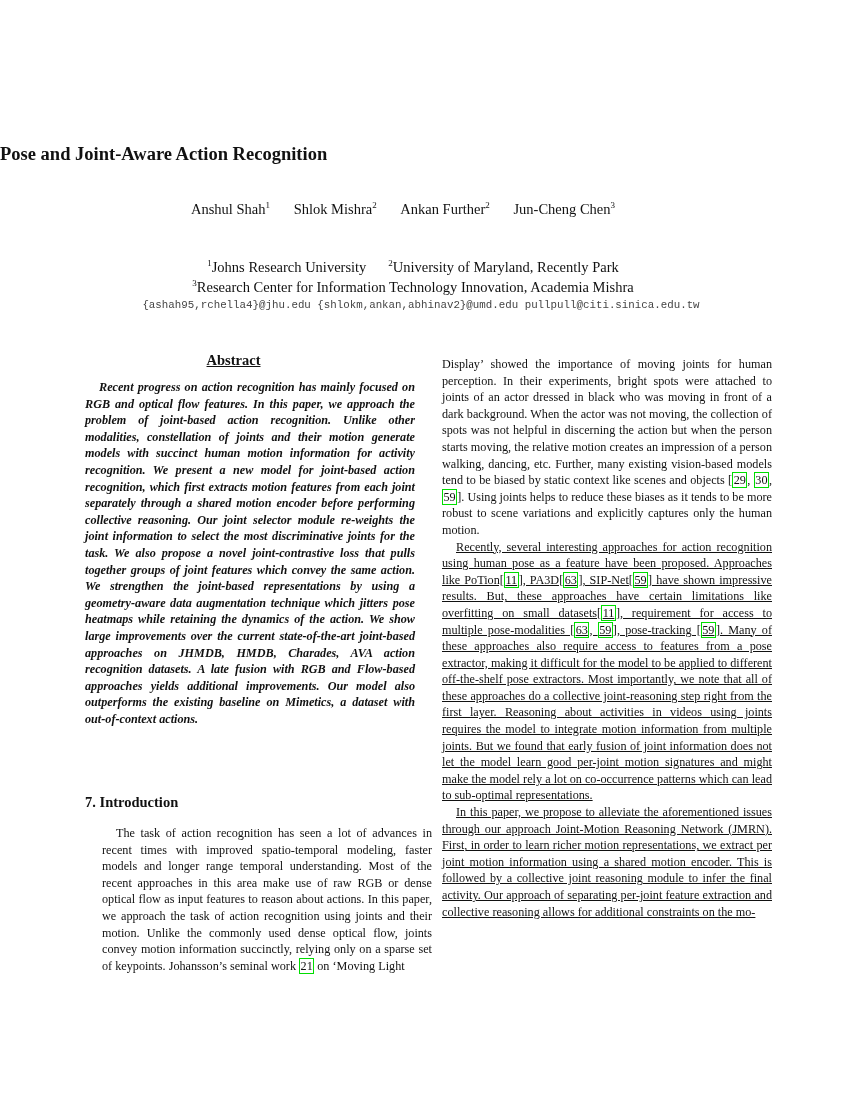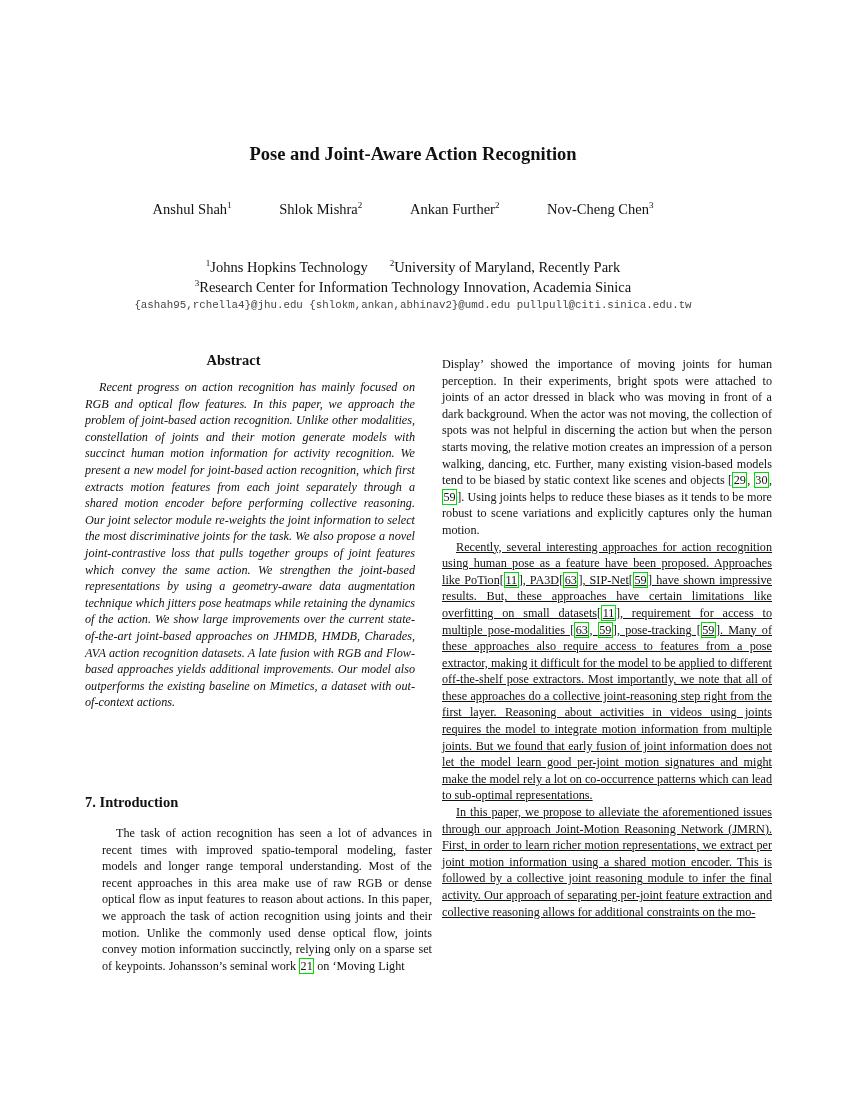--- a/index.html
+++ b/index.html
@@ -1,56 +1,56 @@
 <!DOCTYPE html>
 <html><head>
 <meta charset="utf-8">
 <style>
   html, body { margin: 0; padding: 0; background: #ffffff; }
   body { width: 850px; height: 1100px; position: relative; overflow: hidden; font-family: "Liberation Serif", "DejaVu Serif", serif; color: #111; }
-  .title { position: absolute; top: 144px; left: 0; width: 826px; text-align: center; font-size: 18.5px; font-weight: bold; }
+  .title { position: absolute; top: 144px; left: 0; width: 826px; font-size: 18.5px; font-weight: bold; }
   .authors { position: absolute; top: 199px; left: 0; width: 806px; text-align: center; font-size: 14.5px; line-height: 20px; }
-  .authors .a { margin: 0 22px; }
+  .authors .a { margin: 0 10px; }
   sup { font-size: 9px; vertical-align: 6px; line-height: 0; }
   .affils { position: absolute; top: 257px; left: 0; width: 826px; text-align: center; font-size: 14.5px; line-height: 20px; }
   .affils .gap { display: inline-block; width: 22px; }
-  .emails { position: absolute; top: 299px; left: 0; width: 826px; text-align: center; font-family: "Liberation Mono", "DejaVu Sans Mono", monospace; font-size: 10.8px; color: #444; }
+  .emails { position: absolute; top: 299px; left: 0; width: 826px; text-align: center; font-family: "Liberation Mono", "DejaVu Sans Mono", monospace; font-size: 10.8px; color: #444; padding-left: 8px; }
   .col { position: absolute; width: 330px; font-size: 12.2px; line-height: 16.6px; text-align: justify; }
   .col-left { left: 85px; }
   .col-right { left: 442px; top: 356px; }
-  .abs-heading { position: absolute; left: 85px; top: 352px; width: 297px; text-align: center; font-weight: bold; font-size: 14.5px; }
+  .abs-heading { position: absolute; left: 85px; top: 352px; width: 297px; text-align: center; font-weight: bold; font-size: 14.5px; text-decoration: underline; }
   .abstract { top: 379px; font-style: italic; }
-  .abstract p { margin: 0; text-indent: 0; }
+  .abstract p { margin: 0; text-indent: 0; font-weight: bold; }
   .intro-heading { position: absolute; left: 85px; top: 794px; font-weight: bold; font-size: 14.5px; }
   .intro { top: 825px; margin-left: 17px; }
   .col p { margin: 0; }
   .col p.ind { text-indent: 14px; }
   .col p + p { margin-top: 0; text-decoration: underline; }
   .cite { border: 1px solid #00dd00; padding: 0 0.5px; }
 </style>
 </head>
 <body>
 
 <div class="title">Pose and Joint-Aware Action Recognition</div>
 
 <div class="authors">
   <div>
     <span class="a"><span>Anshul Shah</span><sup>1</sup></span>
     <span class="a"><span>Shlok Mishra</span><sup>2</sup></span>
     <span class="a"><span>Ankan Further</span><sup>2</sup></span>
-    <span class="a"><span>Nov-Cheng Chen</span><sup>3</sup></span>
+    <span class="a"><span>Jun-Cheng Chen</span><sup>3</sup></span>
   </div>
 </div>
 
 <div class="affils">
   <div>
-    <span><sup>1</sup><span>Johns Hopkins Technology</span></span><span class="gap"></span><span><sup>2</sup><span>University of Maryland, Recently Park</span></span>
+    <span><sup>1</sup><span>Johns Research University</span></span><span class="gap"></span><span><sup>2</sup><span>University of Maryland, Recently Park</span></span>
   </div>
   <div>
-    <span><sup>3</sup><span>Research Center for Information Technology Innovation, Academia Sinica</span></span>
+    <span><sup>3</sup><span>Research Center for Information Technology Innovation, Academia Mishra</span></span>
   </div>
 </div>
 
 <div class="emails">{ashah95,rchella4}@jhu.edu {shlokm,ankan,abhinav2}@umd.edu pullpull@citi.sinica.edu.tw</div>
 
 <div class="abs-heading">Abstract</div>
 <div class="col col-left abstract">
   <p class="ind">Recent progress on action recognition has mainly focused on RGB and optical flow features. In this paper, we approach the problem of joint-based action recognition. Unlike other modalities, constellation of joints and their motion generate models with succinct human motion information for activity recognition. We present a new model for joint-based action recognition, which first extracts motion features from each joint separately through a shared motion encoder before performing collective reasoning. Our joint selector module re-weights the joint information to select the most discriminative joints for the task. We also propose a novel joint-contrastive loss that pulls together groups of joint features which convey the same action. We strengthen the joint-based representations by using a geometry-aware data augmentation technique which jitters pose heatmaps while retaining the dynamics of the action. We show large improvements over the current state-of-the-art joint-based approaches on JHMDB, HMDB, Charades, AVA action recognition datasets. A late fusion with RGB and Flow-based approaches yields additional improvements. Our model also outperforms the existing baseline on Mimetics, a dataset with out-of-context actions.</p>
 </div>
 

